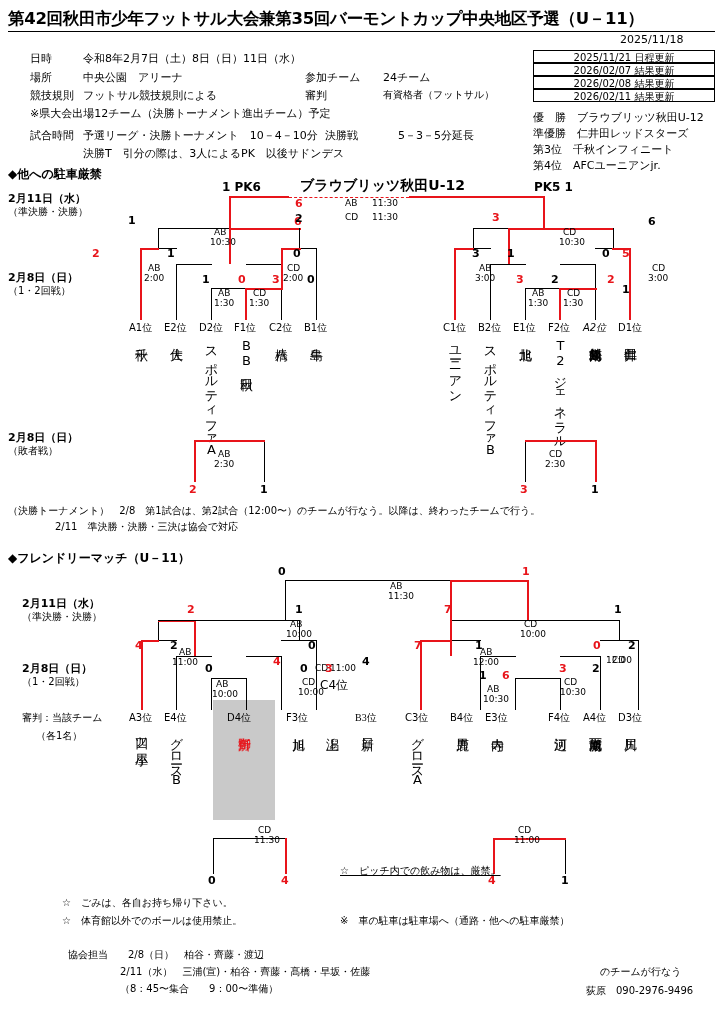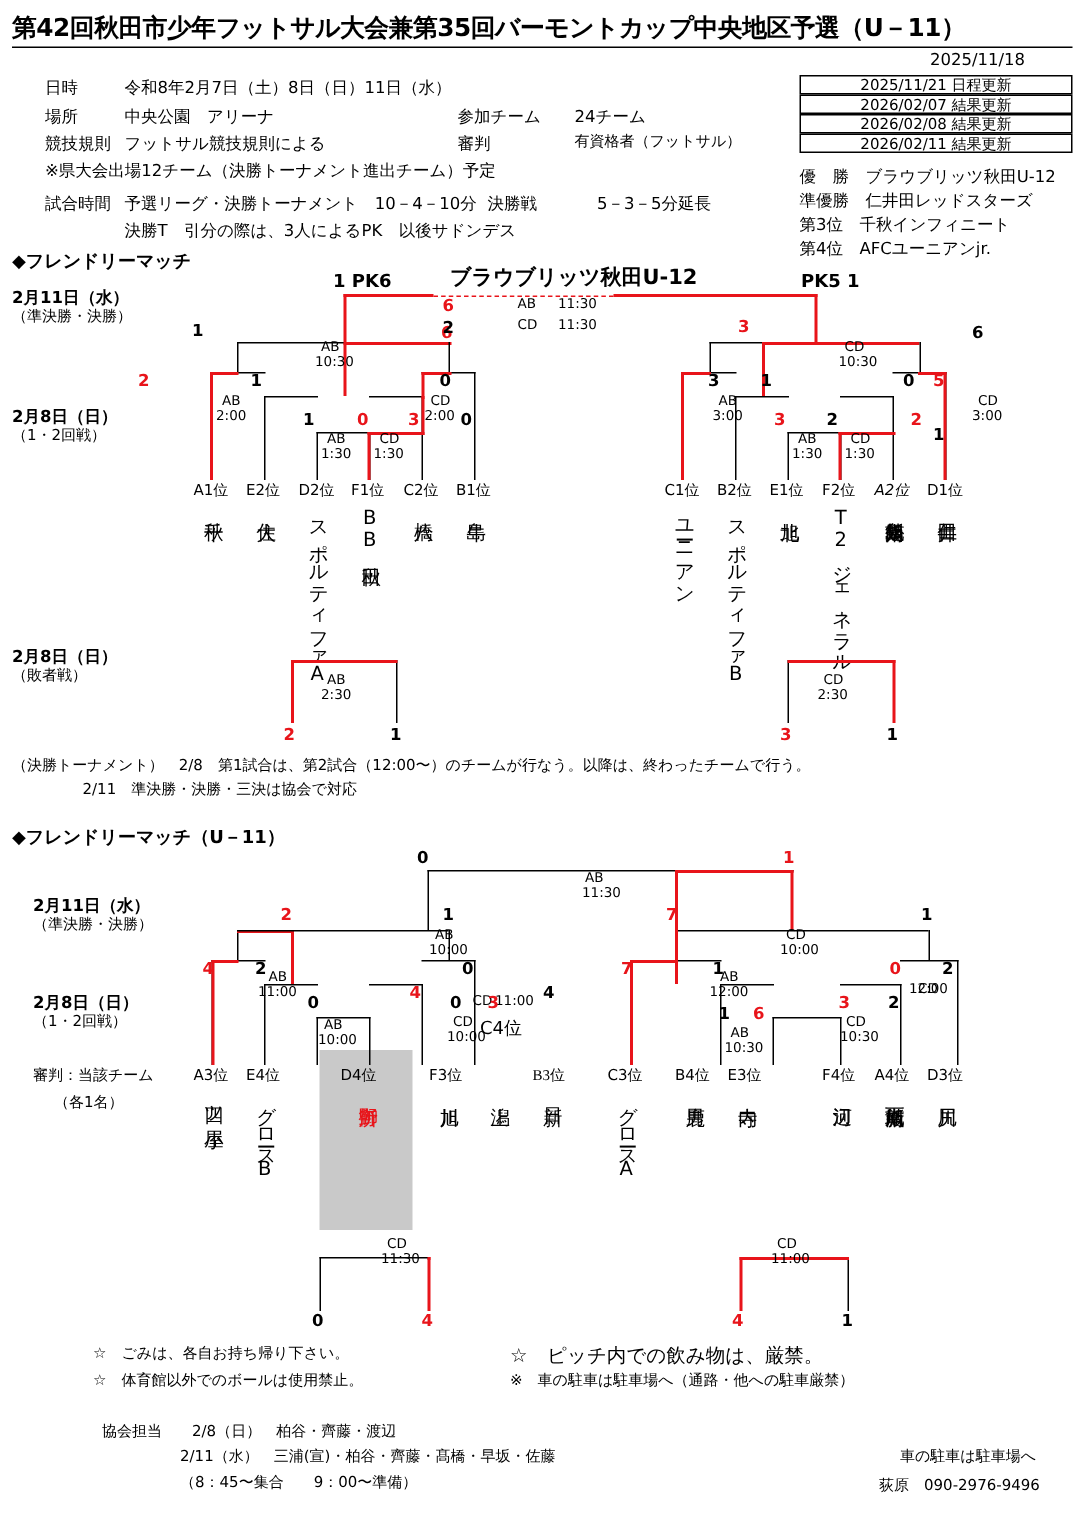--- a/index.html
+++ b/index.html
@@ -60,21 +60,21 @@
 <div class="t" style="left:305px;top:90px;">審判</div>
 <div class="t" style="left:383px;top:90px;font-size:10px;">有資格者（フットサル）</div>
 <div class="t" style="left:325px;top:130px;">決勝戦</div>
 <div class="t" style="left:398px;top:130px;">5－3－5分延長</div>
 
 <div class="t" style="left:533px;top:112px;">優　勝　ブラウブリッツ秋田U-12</div>
 <div class="t" style="left:533px;top:128px;">準優勝　仁井田レッドスターズ</div>
 <div class="t" style="left:533px;top:144px;">第3位　千秋インフィニート</div>
 <div class="t" style="left:533px;top:160px;">第4位　AFCユーニアンjr.</div>
 
-<div class="t bold" style="left:8px;top:168px;font-size:12px;">◆フレンドリーマッチ</div>
+<div class="t bold" style="left:8px;top:168px;font-size:12px;">◆他への駐車厳禁</div>
 
 <div class="t bold" style="left:300px;top:178px;font-size:14px;">ブラウブリッツ秋田U-12</div>
 <div class="t bold" style="left:222px;top:181px;font-size:12px;">1 PK6</div>
 <div class="t bold" style="left:534px;top:181px;font-size:12px;">PK5 1</div>
 
 <div class="t bold" style="left:8px;top:193px;font-size:11px;">2月11日（水）</div>
 <div class="t" style="left:8px;top:207px;font-size:10px;">（準決勝・決勝）</div>
 <div class="t bold" style="left:8px;top:272px;font-size:11px;">2月8日（日）</div>
 <div class="t" style="left:8px;top:286px;font-size:10px;">（1・2回戦）</div>
 <div class="t bold" style="left:8px;top:432px;font-size:11px;">2月8日（日）</div>
@@ -383,21 +383,21 @@
 <div class="rline" style="left:493px;top:838px;width:2px;height:36px;"></div>
 <div class="line" style="left:565px;top:838px;width:1px;height:36px;"></div>
 <div class="rline" style="left:493px;top:838px;width:73px;height:2px;"></div>
 <div class="t sm" style="left:518px;top:826px;">CD</div>
 <div class="t sm" style="left:514px;top:836px;">11:00</div>
 <div class="t num red" style="left:488px;top:875px;">4</div>
 <div class="t num" style="left:561px;top:875px;">1</div>
 
 <div class="t" style="left:62px;top:898px;font-size:10px;">☆　ごみは、各自お持ち帰り下さい。</div>
 <div class="t" style="left:62px;top:916px;font-size:10px;">☆　体育館以外でのボールは使用禁止。</div>
-<div class="t" style="left:340px;top:898px;font-size:13px;">☆　ピッチ内での飲み物は、厳禁。</div>
+<div class="t" style="left:340px;top:866px;font-size:10px;text-decoration:underline;">☆　ピッチ内での飲み物は、厳禁。</div>
 <div class="t" style="left:340px;top:916px;font-size:10px;">※　車の駐車は駐車場へ（通路・他への駐車厳禁）</div>
 
 <div class="t" style="left:68px;top:950px;font-size:10px;">協会担当　　2/8（日）　柏谷・齊藤・渡辺</div>
 <div class="t" style="left:120px;top:967px;font-size:10px;">2/11（水）　三浦(宣)・柏谷・齊藤・髙橋・早坂・佐藤</div>
 <div class="t" style="left:120px;top:984px;font-size:10px;">（8：45〜集合　　9：00〜準備）</div>
 
-<div class="t" style="left:600px;top:967px;font-size:10px;">車の駐車は駐車場へ</div>
+<div class="t" style="left:600px;top:967px;font-size:10px;">のチームが行なう</div>
 <div class="t" style="left:586px;top:986px;font-size:10px;">荻原　090-2976-9496</div>
 
 </body></html>

